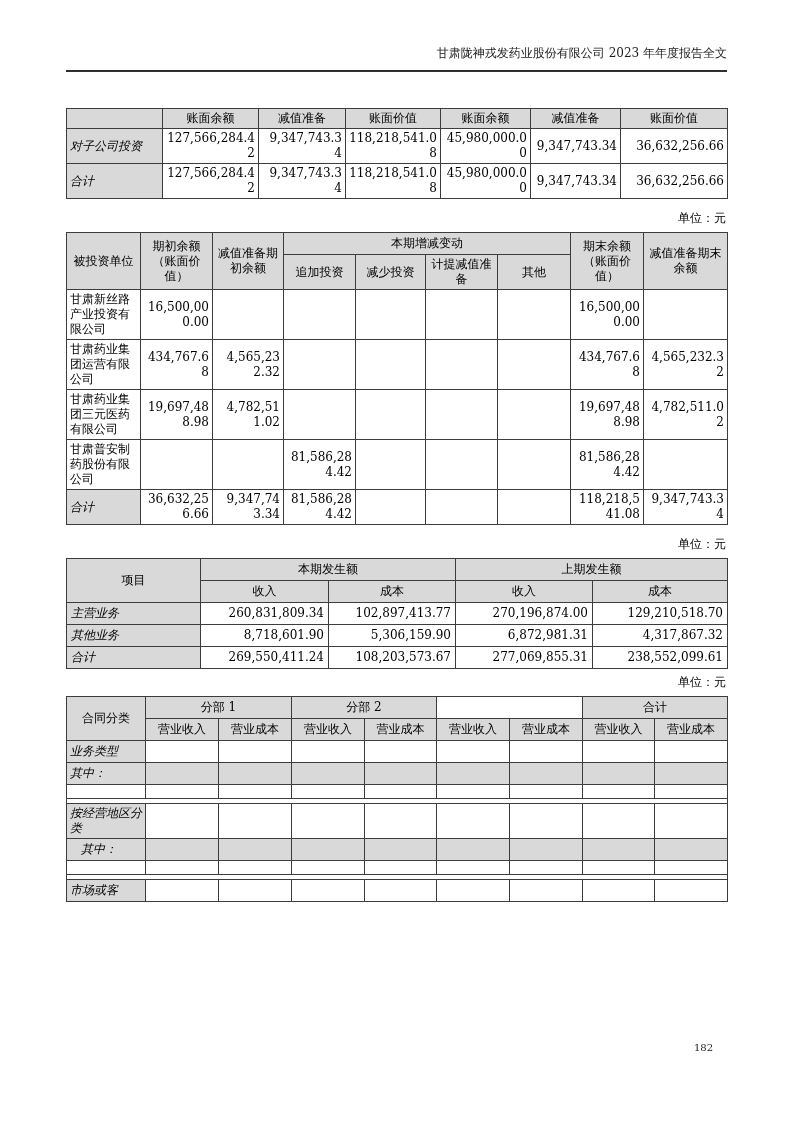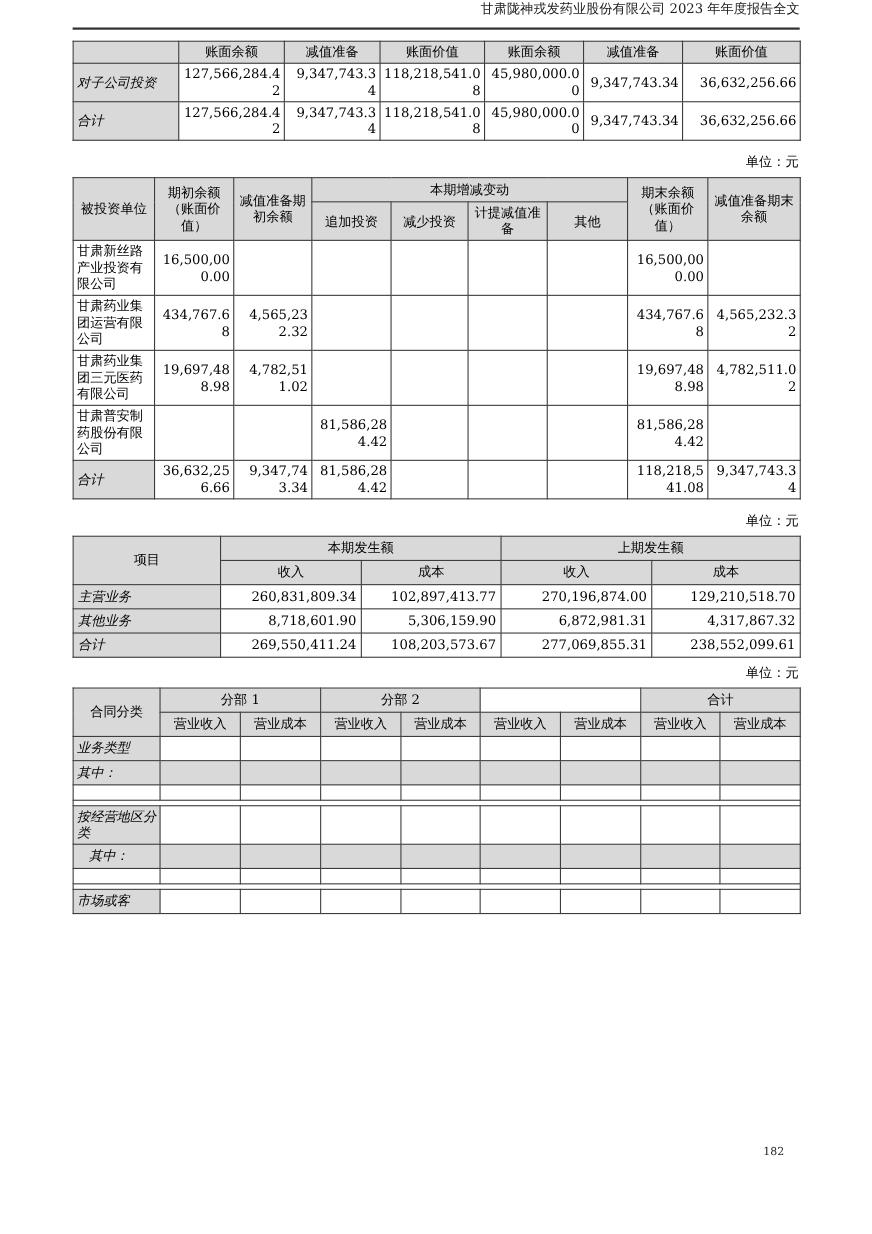--- a/index.html
+++ b/index.html
@@ -1,37 +1,37 @@
 <!DOCTYPE html>
 <html><head>
 <meta charset="utf-8">
 <style>
   * { box-sizing: border-box; margin: 0; padding: 0; }
   html,body { background:#888; }
   body { font-family:"DejaVu Serif","Liberation Serif",serif; color:#000; }
   .page { position:relative; width:793px; height:1122px; background:#ffffff; margin:0 auto; overflow:hidden; }
   .content { padding:0 66px; }
 
-  .doc-header { padding-bottom:8px; border-bottom:2.5px solid #2f2f2f;
+  .doc-header { padding-top:45px; padding-bottom:8px; border-bottom:2.5px solid #2f2f2f;
                 text-align:right; font-size:12px; line-height:17px; color:#1c1c1c; }
 
   table { border-collapse:collapse; table-layout:fixed; width:661px; font-size:12px; line-height:15px; }
   td { border:1px solid #3c3c3c; padding:2px 3px; vertical-align:middle; word-break:break-all; }
   .hdr td { background:#d9d9d9; text-align:center; }
   td.glbl { background:#d9d9d9; text-align:left;font-style:italic; }
   td.wlbl { background:#ffffff; text-align:left; }
   td.num  { text-align:right; background:#ffffff; }
   td.blank{ background:#ffffff; }
   td.gcell{ background:#d9d9d9; }
   tr.gray-row td { background:#d9d9d9; }
   tr.empty-row td { height:14px; background:#ffffff; }
   tr.strip-row td { height:5px; padding:0; background:#ffffff; }
   td.indent { padding-left:14px; }
 
-  .t1 { margin-top:10px; }
+  .t1 { margin-top:36px; }
   .t1 td { height:20px; }
   .t2 .hdr td { height:22px; }
   .t3 td { height:22px; padding:3px 4px; }
   .t4 td { height:22px; }
   .t4 tr.strip-row td { height:5px; }
 
   .section-title { font-size:14px; font-weight:bold; line-height:18px; }
   .st1 { margin-top:20px; }
   .st2 { margin-top:30px; }
   .unit { margin:12px 1px 6px 0; text-align:right; font-size:12px; line-height:15px; }

